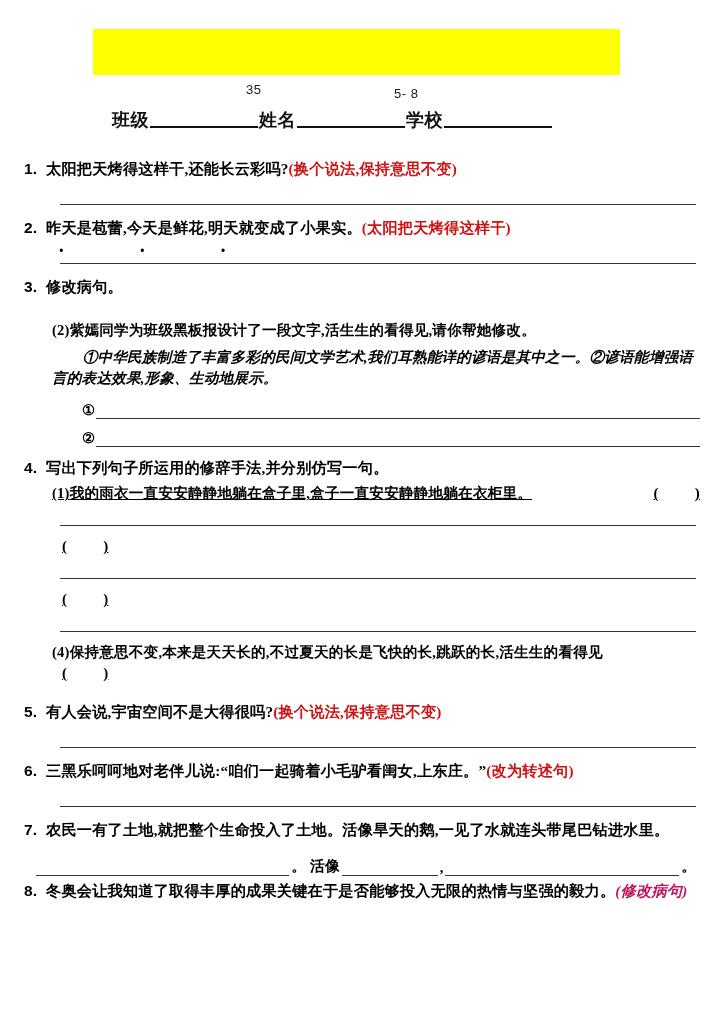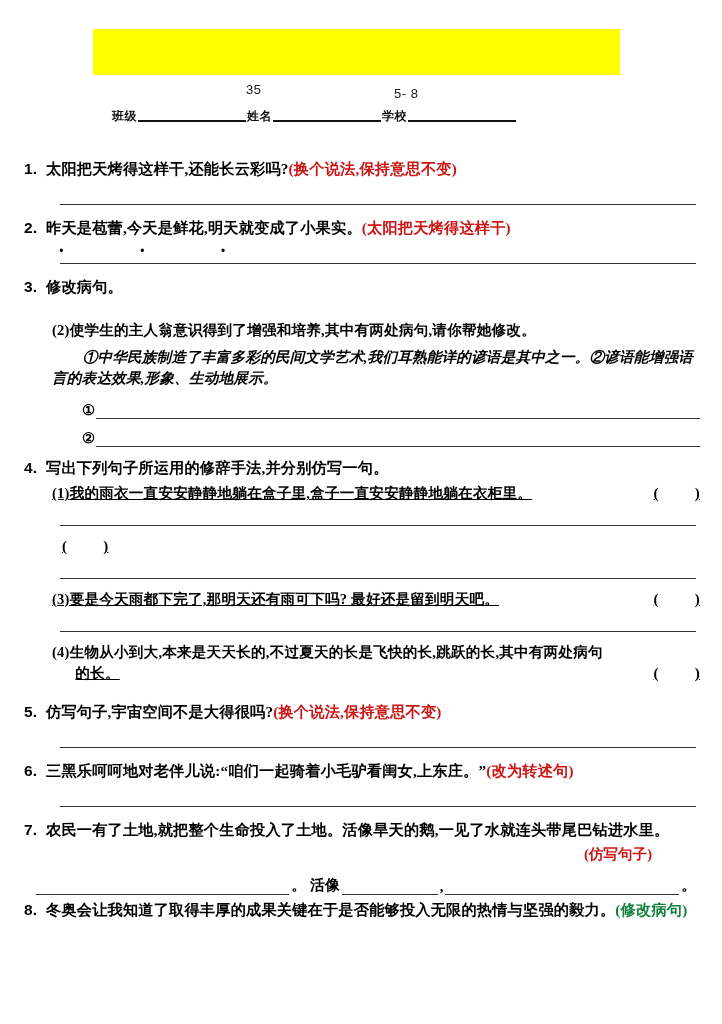--- a/index.html
+++ b/index.html
@@ -47,21 +47,21 @@
   }
   .marker.m1 { left: 246px; top: 0; }
   .marker.m2 { left: 394px; top: 4px; }
 
   .idline {
     position: absolute;
     left: 112px;
     top: 108px;
     width: 520px;
     font-family: "Liberation Sans", "DejaVu Sans", sans-serif;
-    font-size: 12px;
+    font-size: 18px;
     font-weight: 700;
     letter-spacing: 0.5px;
     white-space: nowrap;
     color: #111;
   }
   .idline .lbl { display: inline-block; }
   .idline .fill {
     display: inline-block;
     border-bottom: 2.5px solid #111;
     width: 108px;
@@ -97,21 +97,21 @@
   }
   .qtext {
     flex: 1 1 auto;
     font-weight: 600;
   }
   .note {
     color: #cc1414;
     font-weight: 700;
     white-space: nowrap;
   }
-  .note-wrap { color: #15803d; font-weight: 700; }
+  .note-wrap { color: #be185d; font-weight: 700; font-style: italic; }
 
   .sub {
     font-size: 14.6px;
     line-height: 1.45;
     letter-spacing: 0.2px;
     font-weight: 600;
     margin-left: 28px;
     position: relative;
   }
   .sub-indent2 {
@@ -238,21 +238,21 @@
 
     <div class="sp12"></div>
 
     <div class="q">
       <div class="qhead">
         <span class="qnum">3.</span>
         <span class="qtext">修改病句。</span>
       </div>
       <div class="sp8"></div>
       <div class="sp14"></div>
-      <div class="sub"><span>(2)</span><span>使学生的主人翁意识得到了增强和培养,其中有两处病句,请你帮她修改。</span></div>
+      <div class="sub"><span>(2)</span><span>紫嫣同学为班级黑板报设计了一段文字,活生生的看得见,请你帮她修改。</span></div>
       <div class="sp6"></div>
       <div class="sub sub-indent2">①中华民族制造了丰富多彩的民间文学艺术,我们耳熟能详的谚语是其中之一。②谚语能增强语言的表达效果,形象、生动地展示。</div>
       <div class="sp12"></div>
       <div class="numline">
         <span class="marknum">①</span>
         <span class="rule"></span>
       </div>
       <div class="sp10"></div>
       <div class="numline">
         <span class="marknum">②</span>
@@ -278,42 +278,40 @@
       <div class="sp10"></div>
 
       <div class="sub rowflex">
         <span class="par"><span>(</span><span class="gap"></span><span>)</span></span>
       </div>
       <div class="sp20"></div>
       <div class="ansline"></div>
       <div class="sp10"></div>
 
       <div class="sub rowflex">
-        <span class="txt"><span>(3)</span><span>要是今天雨都下完了,那明天还有雨可下吗? 最好还是留到明天吧。</span></span>
         <span class="par"><span>(</span><span class="gap"></span><span>)</span></span>
       </div>
       <div class="sp20"></div>
       <div class="ansline"></div>
       <div class="sp10"></div>
 
       <div class="sub">
-        <span>(4)</span><span>生物从小到大,本来是天天长的,不过夏天的长是飞快的长,跳跃的长,其中有两处病句</span>
+        <span>(4)</span><span>保持意思不变,本来是天天长的,不过夏天的长是飞快的长,跳跃的长,活生生的看得见</span>
       </div>
       <div class="sub rowflex">
-        <span class="txt" style="padding-left:1.6em">的长。</span>
         <span class="par"><span>(</span><span class="gap"></span><span>)</span></span>
       </div>
     </div>
 
     <div class="sp16"></div>
 
     <div class="q">
       <div class="qhead">
         <span class="qnum">5.</span>
-        <span class="qtext"><span>仿写句子,宇宙空间不是大得很吗?</span><span class="note">(换个说法,保持意思不变)</span></span>
+        <span class="qtext"><span>有人会说,宇宙空间不是大得很吗?</span><span class="note">(换个说法,保持意思不变)</span></span>
       </div>
       <div class="sp24"></div>
       <div class="ansline"></div>
     </div>
 
     <div class="sp12"></div>
 
     <div class="q">
       <div class="qhead">
         <span class="qnum">6.</span>
@@ -324,21 +322,20 @@
     </div>
 
     <div class="sp12"></div>
 
     <div class="q">
       <div class="qhead">
         <span class="qnum">7.</span>
         <span class="qtext">农民一有了土地,就把整个生命投入了土地。活像旱天的鹅,一见了水就连头带尾巴钻进水里。</span>
       </div>
       <div class="sp4"></div>
-      <div class="rightnote">(仿写句子)</div>
       <div class="sp12"></div>
       <div class="fillrow">
         <span class="seg-long"></span>
         <span class="pz">。</span>
         <span class="pz">活像</span>
         <span class="seg-mid"></span>
         <span class="pz">,</span>
         <span class="seg-long2"></span>
         <span class="pz">。</span>
       </div>

